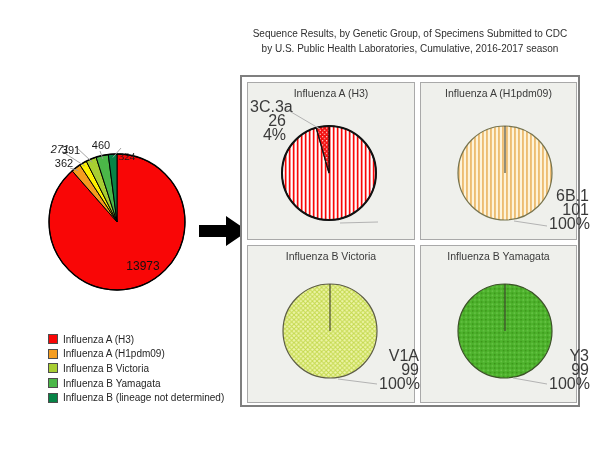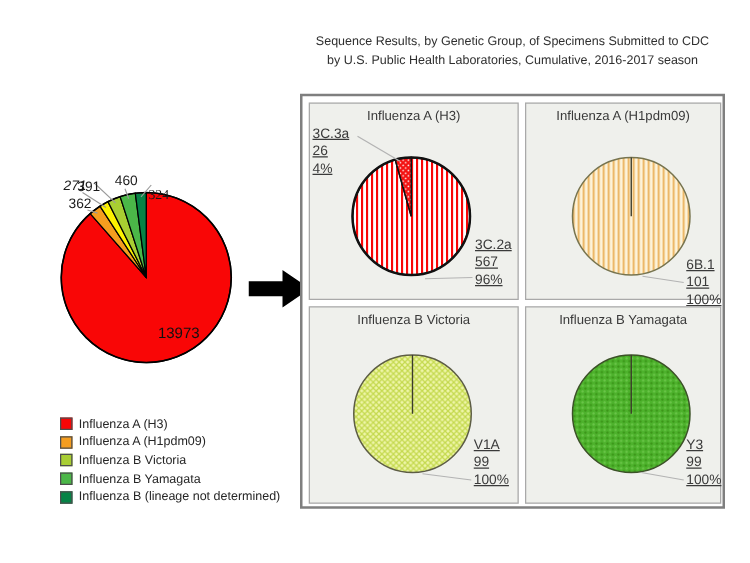--- a/index.html
+++ b/index.html
@@ -11,21 +11,21 @@
   #legend{position:absolute;left:48px;top:332px;}
   .legend-row{display:flex;align-items:center;height:14.6px;}
   .swatch{width:8px;height:8px;border:1px solid #4d4d4d;margin-right:5px;flex:0 0 auto;}
   .legend-row span.lg-txt{font-size:10px;color:#262626;white-space:nowrap;}
   #panel{position:absolute;left:240px;top:75px;width:340px;height:332px;
          background:#fff;border:2px solid #7f7f7f;box-sizing:border-box;}
   .box{position:absolute;background:#eff0ec;border:1px solid #a9a9a9;box-sizing:border-box;}
   .box-title{position:absolute;left:0;top:4px;width:100%;text-align:center;
              font-size:10.5px;color:#3a3a3a;}
   .box svg{position:absolute;left:0;top:0;}
-  .lbl{position:absolute;text-align:left;font-size:11px;line-height:14px;color:#3a3a3a;text-decoration:underline;}
+  .lbl{position:absolute;text-align:right;font-size:16px;line-height:14px;color:#3a3a3a;}
   .leader{stroke:#b3b3b3;stroke-width:1;}
   #svg-left{position:absolute;left:30px;top:125px;}
   #arrow-svg{position:absolute;left:198px;top:212px;}
 </style>
 </head>
 <body>
 
 <div id="page">
 
   <svg width="0" height="0" style="position:absolute" aria-hidden="true">
@@ -121,37 +121,32 @@
             <circle cx="81" cy="90" r="47" fill="none" stroke="#111" stroke-width="2"></circle>
           </g>
         <line class="leader" x1="38" y1="26" x2="72" y2="46"></line>
         <line class="leader" x1="130" y1="139" x2="92" y2="140"></line>
       </svg>
       <div class="lbl" style="left:2px;top:17px;width:36px;">
         <div>3C.3a</div>
         <div>26</div>
         <div>4%</div>
       </div>
-      <div class="lbl" style="left:132px;top:106px;width:38px;">
-        <div>3C.2a</div>
-        <div>567</div>
-        <div>96%</div>
-      </div>
     </div>
 
     <div class="box" style="left:178px;top:5px;width:157px;height:158px;">
       <div class="box-title">Influenza A (H1pdm09)</div>
       <svg id="svg-h1" width="157" height="158" viewBox="0 0 157 158">
         <g class="pie">
             <circle cx="84" cy="90" r="47" fill="url(#pat-h1)" stroke="#77744f" stroke-width="1.2"></circle>
             <line x1="84" y1="43" x2="84" y2="90" stroke="#3b3b2b" stroke-width="1.1"></line>
           </g>
         <line class="leader" x1="126" y1="143" x2="93" y2="138"></line>
       </svg>
-      <div class="lbl" style="left:128px;top:106px;width:40px;margin-top:16px;">
+      <div class="lbl" style="left:128px;top:106px;width:40px;">
         <div>6B.1</div>
         <div>101</div>
         <div>100%</div>
       </div>
     </div>
 
     <div class="box" style="left:5px;top:168px;width:168px;height:158px;">
       <div class="box-title">Influenza B Victoria</div>
       <svg id="svg-vic" width="168" height="158" viewBox="0 0 168 158">
         <g class="pie">

